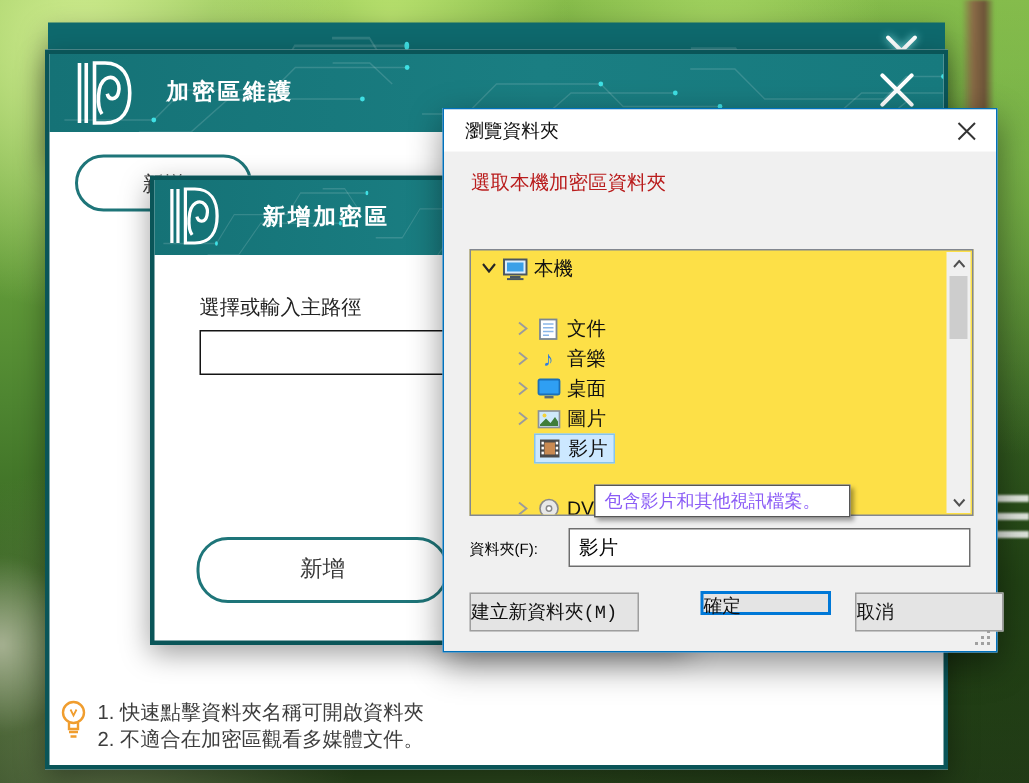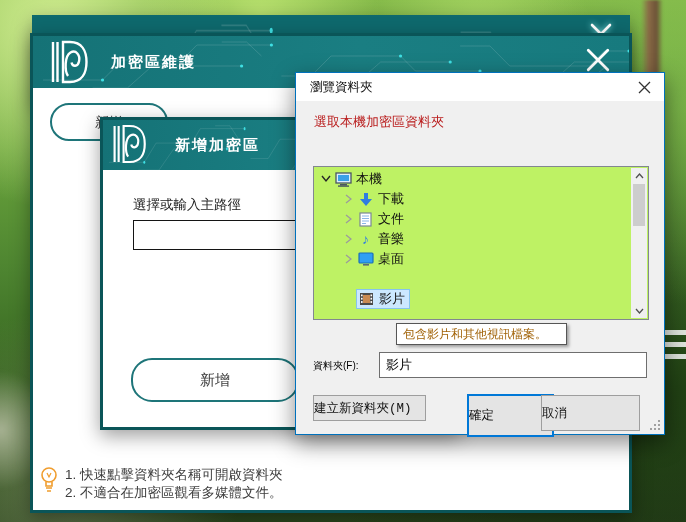--- a/index.html
+++ b/index.html
@@ -51,35 +51,35 @@
   .flabel{position:absolute;font-size:13.5px;color:#222;}
   .tinput{position:absolute;box-sizing:border-box;border:1px solid #141414;background:#fff;
           font-family:inherit;font-size:14px;padding:0 6px;outline:none;}
 
   
   #browsewin{left:295px;top:72px;width:370px;height:363px;z-index:4;background:#f0f0f0;border:1px solid #0071bc;box-shadow:0 8px 22px rgba(0,0,0,.45);}
   #browsewin .tbar{position:relative;height:28px;background:#ffffff;}
   #browsewin .tbar .t{position:absolute;left:14px;top:0;line-height:28px;font-size:12.5px;color:#111;}
   .prompt{position:absolute;left:18px;top:40px;font-size:13px;color:#b91c1c;}
 
-  .tree{position:absolute;left:17px;top:93px;width:336px;height:154px;background:#bef264;
+  .tree{position:absolute;left:17px;top:93px;width:336px;height:178px;background:#fde047;
         border:1px solid #828790;overflow:hidden;box-sizing:border-box;}
   .trow{position:absolute;left:0;width:100%;height:20px;display:flex;align-items:center;font-size:13px;color:#111;cursor:default;}
   .texp{width:16px;height:14px;flex:0 0 16px;display:inline-flex;align-items:center;justify-content:center;}
   .ticon{width:19px;height:16px;flex:0 0 19px;display:inline-flex;align-items:center;justify-content:center;}
   .tlabel{padding:0 4px 1px 3px;white-space:nowrap;}
   .selwrap{display:inline-flex;align-items:center;background:#cce8ff;border:1px solid #86c4ec;height:18px;}
   .note{color:#2f7de1;font-size:14px;line-height:14px;}
 
   .vscroll{position:absolute;right:1px;top:1px;bottom:1px;width:16px;background:#f0f0f0;}
   .varrow{position:absolute;left:0;width:16px;height:15px;display:flex;align-items:center;justify-content:center;}
   .vthumb{position:absolute;left:2px;top:16px;width:12px;height:42px;background:#cdcdcd;}
 
   .tooltip{position:absolute;left:100px;top:250px;width:163px;height:20px;z-index:30;background:#fff;
-           border:1px solid #565656;box-shadow:2px 2px 3px rgba(0,0,0,.35);font-size:12px;line-height:20px;padding-left:6px;color:#a16207;}
+           border:1px solid #565656;box-shadow:2px 2px 3px rgba(0,0,0,.35);font-size:12px;line-height:20px;padding-left:6px;color:#8b5cf6;}
 
   .wbtn{position:absolute;box-sizing:border-box;background:#e4e4e4;border:1px solid #9e9e9e;
         font-family:Liberation Mono, monospace;font-size:12.5px;color:#111;text-align:left;cursor:pointer;padding:0;}
   .wbtn.def{border:2px solid #0078d7;}
   .grip{position:absolute;right:3px;bottom:3px;}
 
   .folder-label{position:absolute;left:17px;top:286px;font-size:10px;color:#000000;}
   #folder-input{left:83px;top:279px;width:268px;height:26px;border:1px solid #6e6e6e;font-size:13px;}
 
   .glow{filter:drop-shadow(0 0 3px #8ef3f5);}
@@ -201,33 +201,20 @@
           <svg width="17" height="15" viewBox="0 0 17 15">
               <rect x="1" y="1" width="15" height="10" fill="#dceefc" stroke="#4a5660" stroke-width="1.3"></rect>
               <rect x="3" y="3" width="11" height="6" fill="#3aa0e8"></rect>
               <rect x="5" y="12" width="7" height="1.6" fill="#4a5660"></rect>
               <rect x="3" y="13.4" width="11" height="1.4" fill="#4a5660"></rect>
             </svg>
           </span>
         <span class="tlabel">本機</span>
       </div>
 
-      <div class="trow" style="top:22px;padding-left:26px">
-        <span class="texp">
-          <svg width="7" height="10" viewBox="0 0 7 10">
-              <path d="M1 1 L6 5 L1 9" fill="none" stroke="#9b9b9b" stroke-width="1.3"></path>
-            </svg>
-          </span>
-        <span class="ticon">
-          <svg width="14" height="15" viewBox="0 0 14 15">
-              <path d="M5 1 H9 V7 H13 L7 14 L1 7 H5 Z" fill="#2f7de1"></path>
-            </svg>
-          </span>
-        <span class="tlabel">下載</span>
-      </div>
 
       <div class="trow" style="top:42px;padding-left:26px">
         <span class="texp">
           <svg width="7" height="10" viewBox="0 0 7 10">
               <path d="M1 1 L6 5 L1 9" fill="none" stroke="#9b9b9b" stroke-width="1.3"></path>
             </svg>
           </span>
         <span class="ticon">
           <svg width="13" height="15" viewBox="0 0 13 15">
               <rect x="1" y="1" width="11" height="13" fill="#fff" stroke="#7b8794" stroke-width="1.2"></rect>
@@ -255,20 +242,35 @@
           </span>
         <span class="ticon">
           <svg width="16" height="14" viewBox="0 0 16 14">
               <rect x="1" y="1" width="14" height="10" rx="1" fill="#2f9ff3" stroke="#1b6fb8" stroke-width="1.2"></rect>
               <rect x="5" y="12" width="6" height="1.6" fill="#5a6a77"></rect>
             </svg>
           </span>
         <span class="tlabel">桌面</span>
       </div>
 
+      <div class="trow" style="top:102px;padding-left:26px">
+        <span class="texp">
+          <svg width="7" height="10" viewBox="0 0 7 10">
+              <path d="M1 1 L6 5 L1 9" fill="none" stroke="#9b9b9b" stroke-width="1.3"></path>
+            </svg>
+          </span>
+        <span class="ticon">
+          <svg width="16" height="13" viewBox="0 0 16 13">
+              <rect x="1" y="1" width="14" height="11" fill="#cfe9fb" stroke="#8a9199" stroke-width="1.1"></rect>
+              <path d="M2 10 L6 6 L9 9 L12 5 L14 8 V11 H2 Z" fill="#3f7d3a"></path>
+              <circle cx="5" cy="4" r="1.3" fill="#f3d23c"></circle>
+            </svg>
+          </span>
+        <span class="tlabel">圖片</span>
+      </div>
 
       <div class="trow" style="top:122px;padding-left:42px">
         <span class="selwrap">
           <span class="ticon">
             <svg width="15" height="14" viewBox="0 0 15 14">
                 <rect x="1" y="1" width="13" height="12" fill="#4a4a4a"></rect>
                 <rect x="4" y="3" width="7" height="8" fill="#c98a52"></rect>
                 <rect x="2" y="2.5" width="1.6" height="1.8" fill="#fff"></rect>
                 <rect x="2" y="5.8" width="1.6" height="1.8" fill="#fff"></rect>
                 <rect x="2" y="9.1" width="1.6" height="1.8" fill="#fff"></rect>
@@ -311,22 +313,22 @@
           </div>
       </div>
     </div>
 
     <div class="tooltip">包含影片和其他視訊檔案。</div>
 
     <div class="folder-label">資料夾(F):</div>
     <input class="tinput" id="folder-input" value="影片" style="">
 
     <button class="wbtn" style="left:17px;top:322px;width:113px;height:26px">建立新資料夾(M)</button>
-    <button class="wbtn def" style="left:171px;top:321px;width:87px;height:43px">確定</button>
-    <button class="wbtn" style="left:245px;top:322px;width:99px;height:36px">取消</button>
+    <button class="wbtn def" style="left:171px;top:321px;width:87px;height:16px">確定</button>
+    <button class="wbtn" style="left:274px;top:322px;width:99px;height:26px">取消</button>
 
     <svg class="grip" width="11" height="11" viewBox="0 0 11 11">
       <g fill="#a0a0a0">
           <rect x="8" y="0" width="2" height="2"></rect>
           <rect x="8" y="4" width="2" height="2"></rect>
           <rect x="8" y="8" width="2" height="2"></rect>
           <rect x="4" y="4" width="2" height="2"></rect>
           <rect x="4" y="8" width="2" height="2"></rect>
           <rect x="0" y="8" width="2" height="2"></rect>
         </g>

